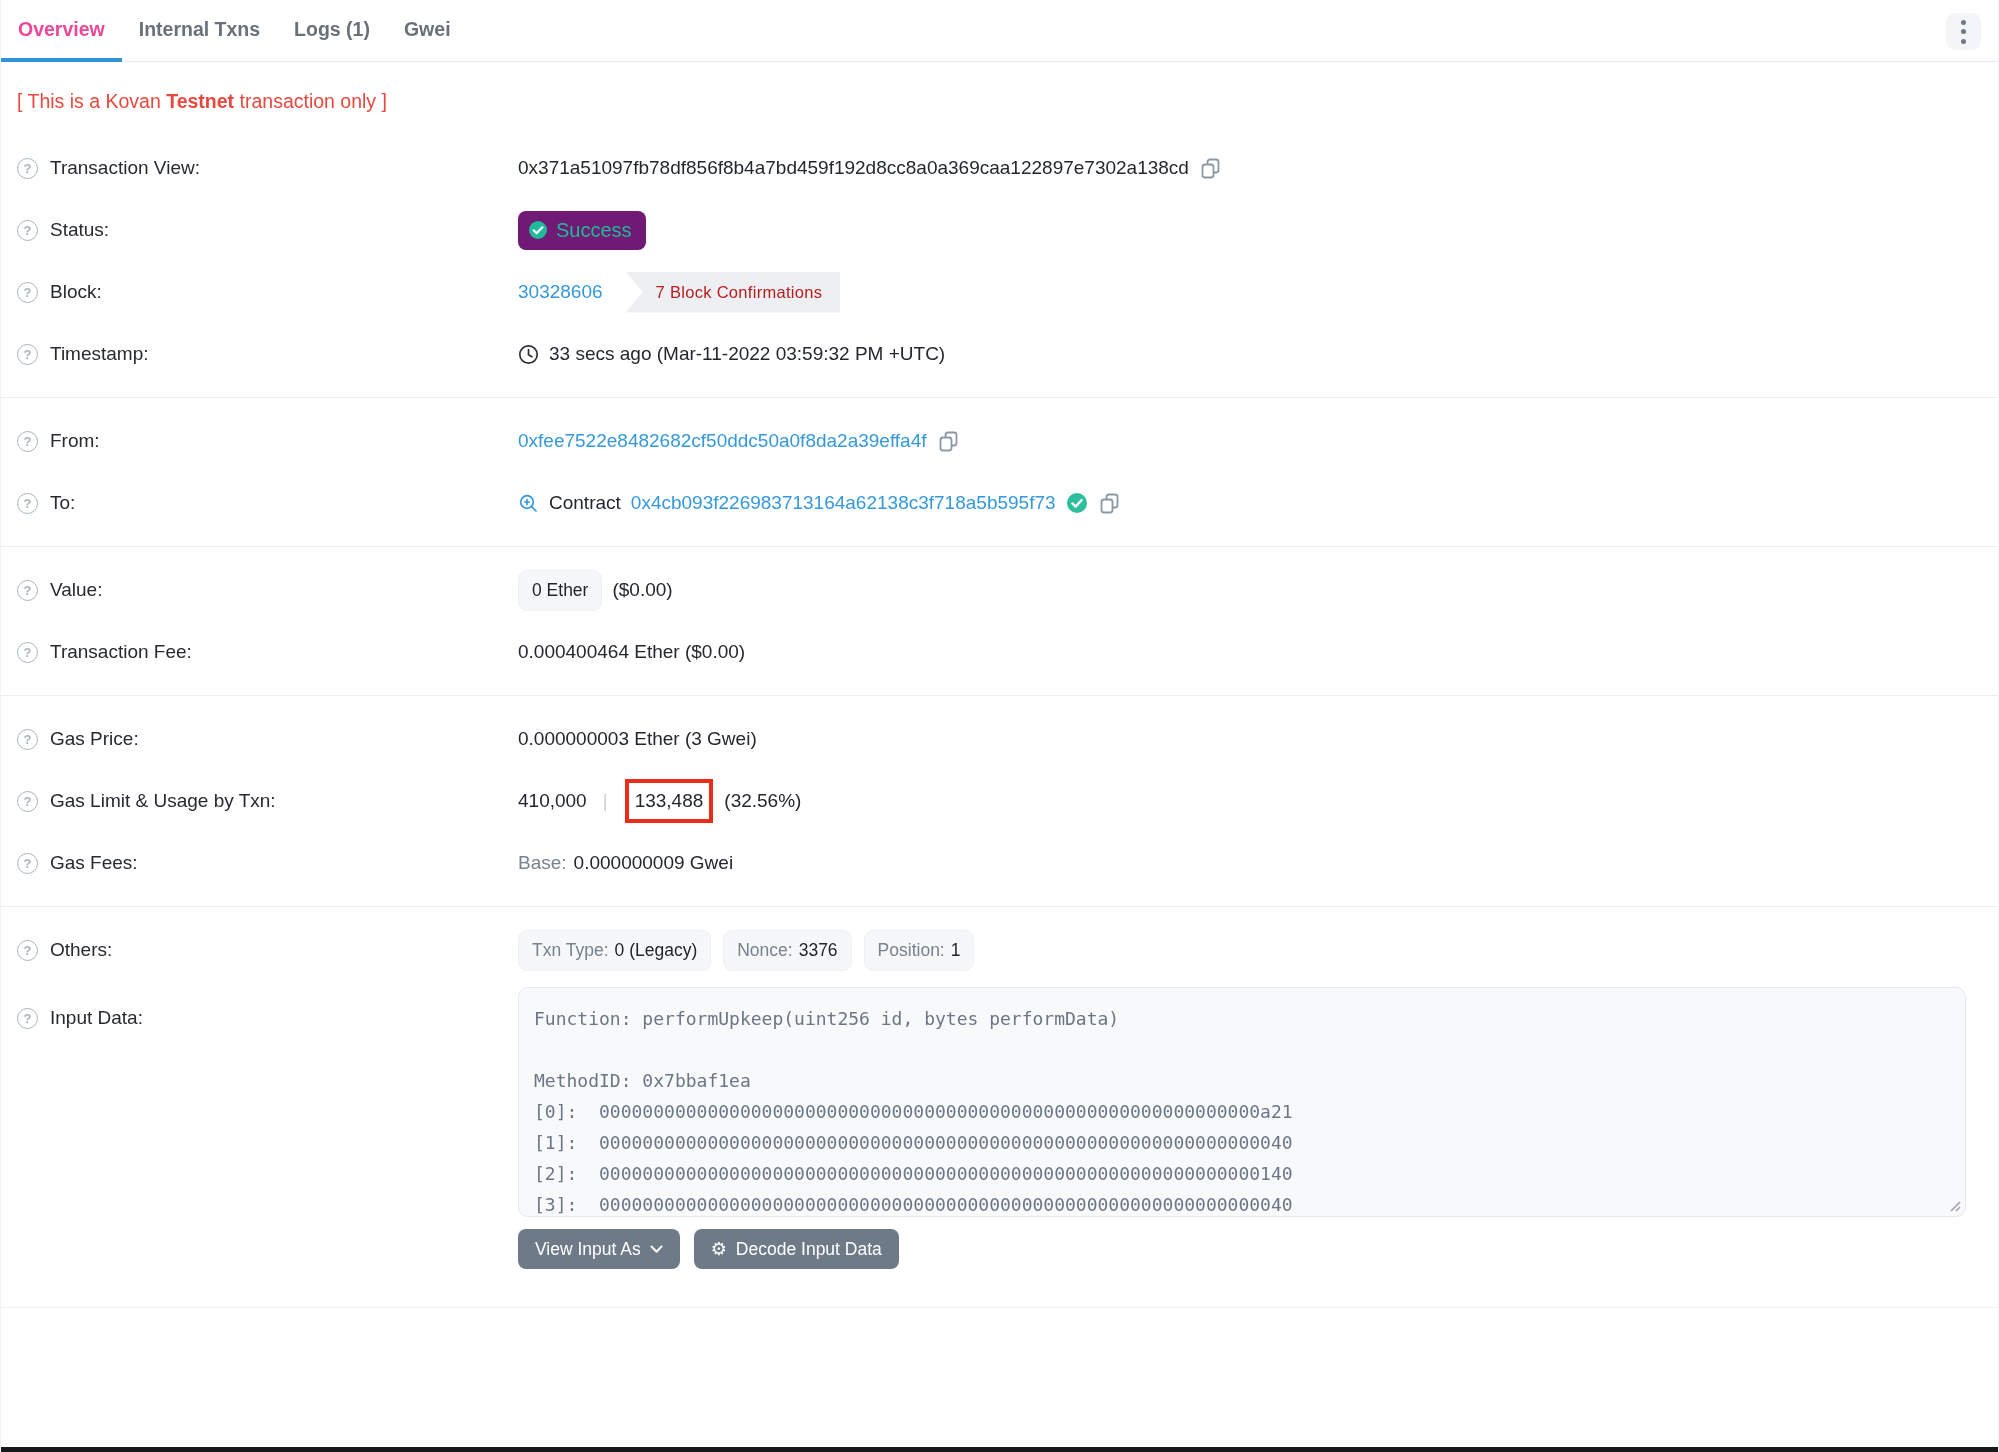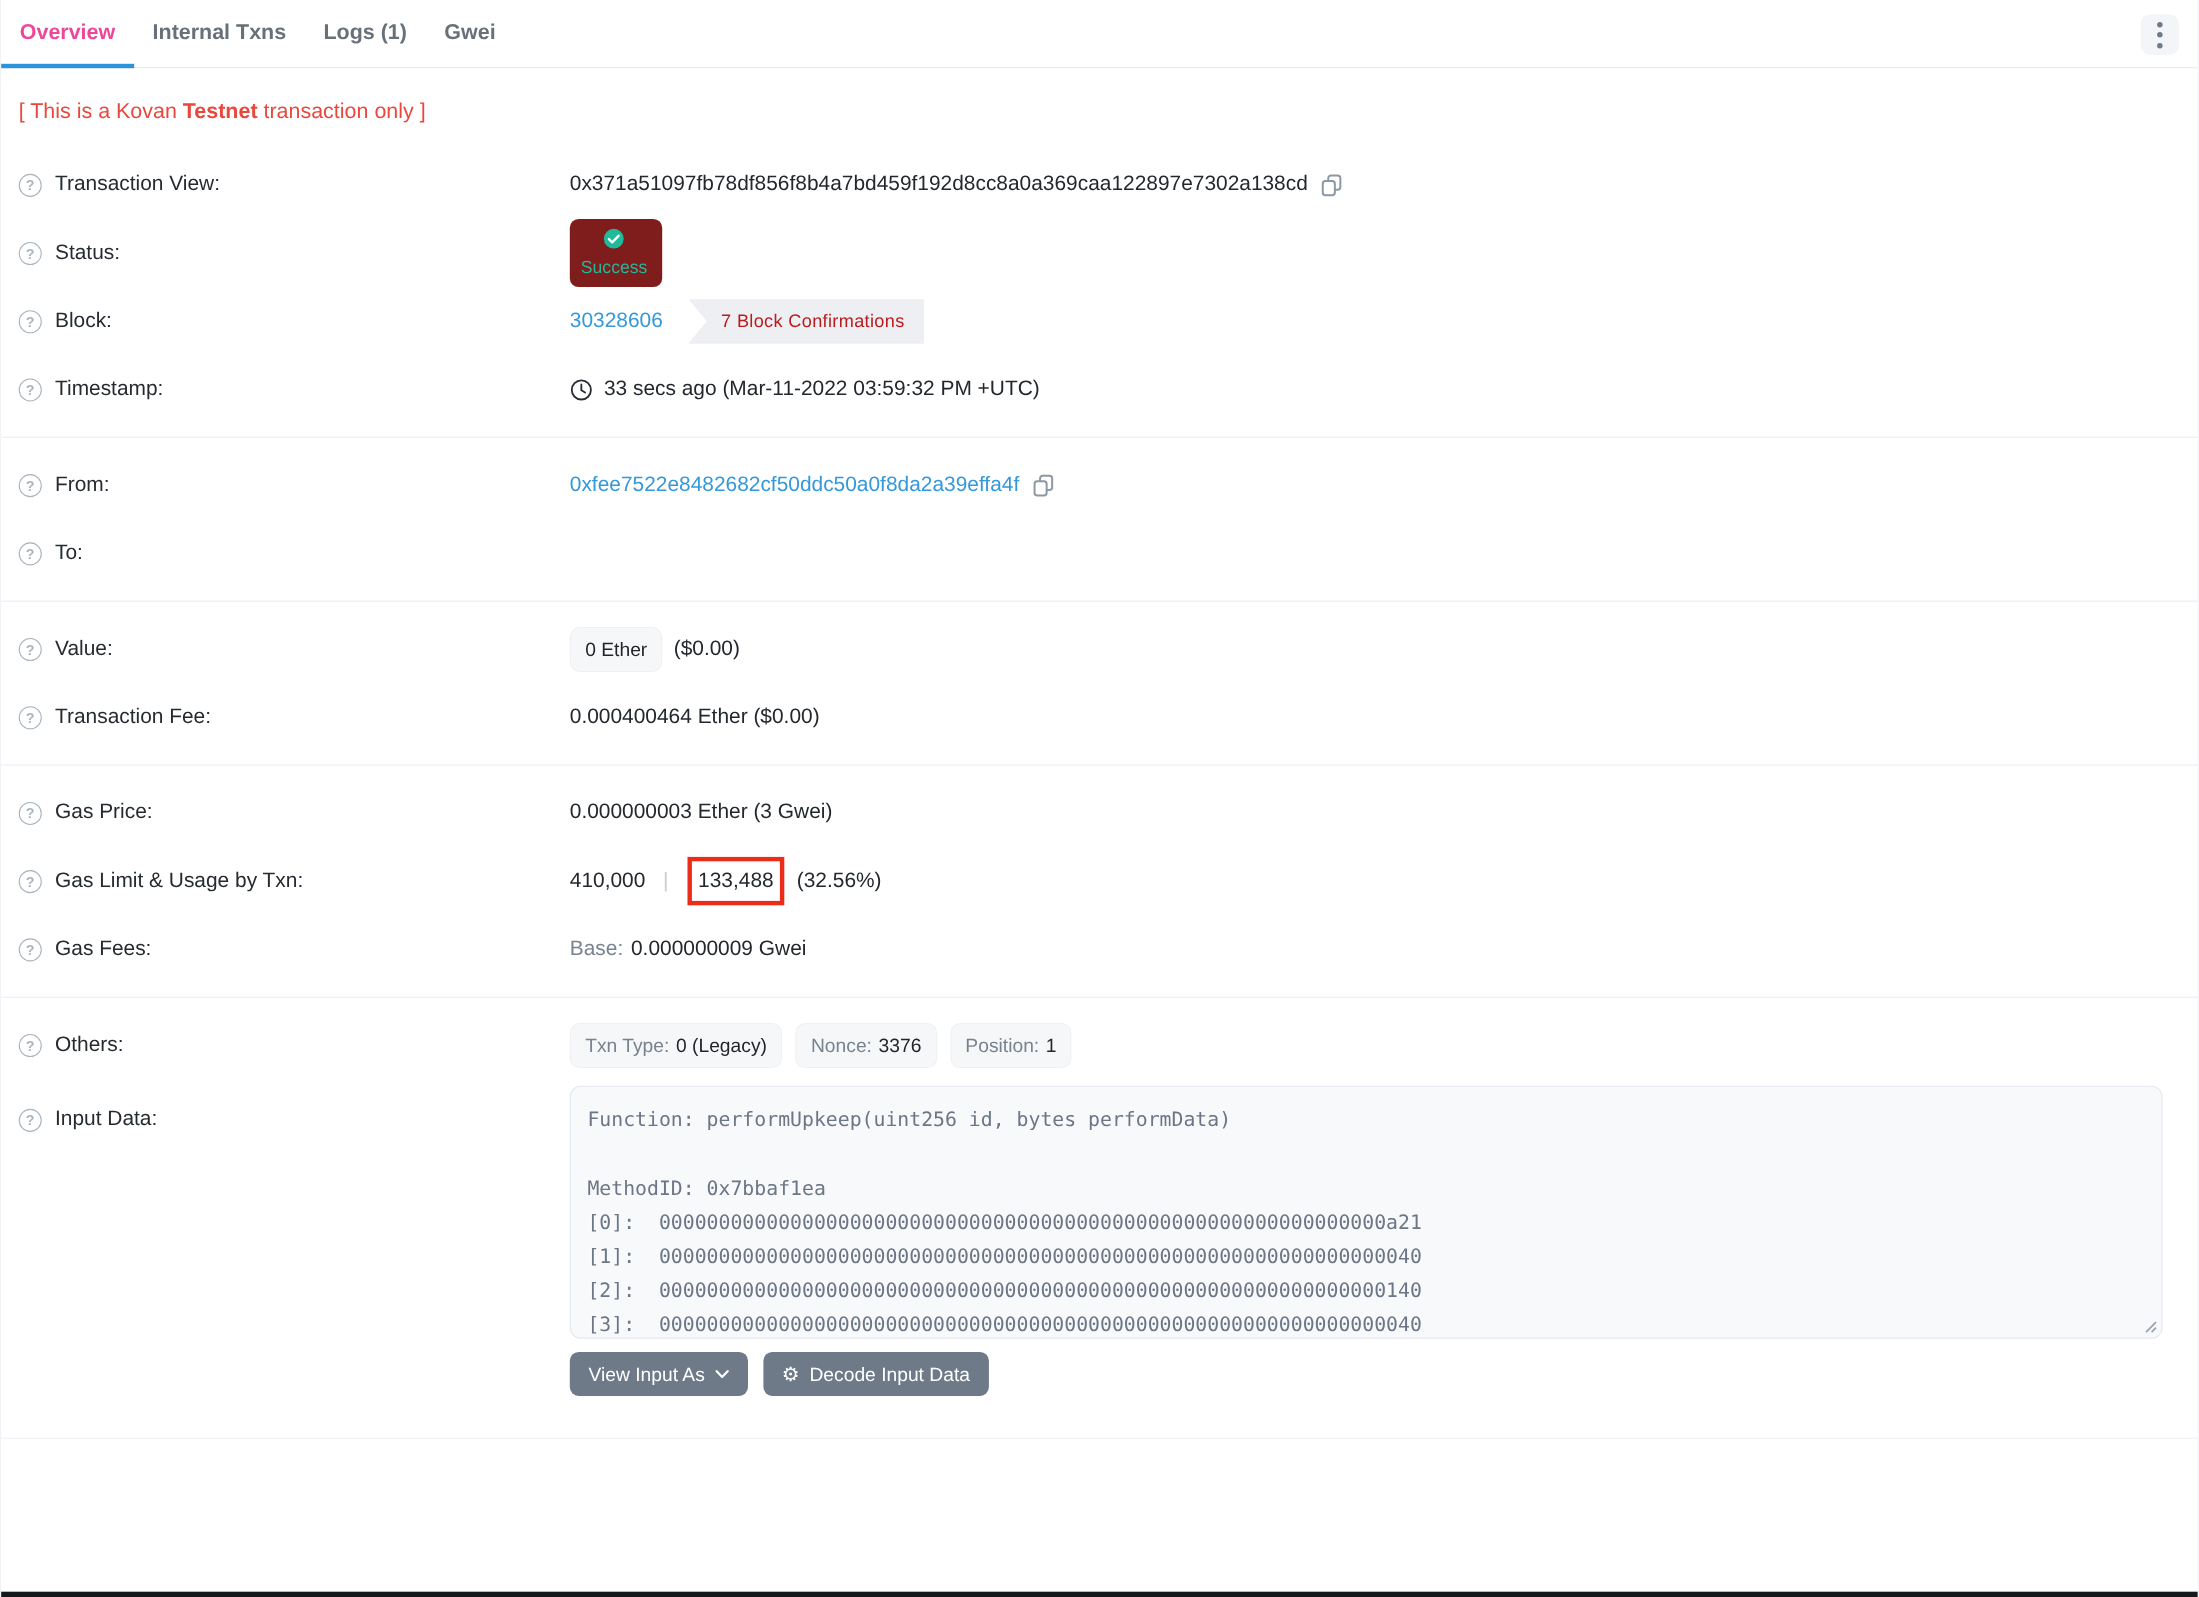--- a/index.html
+++ b/index.html
@@ -44,22 +44,22 @@
   }
   .qicon::after { content:"?"; }
 
   a.link { color:#3498db; text-decoration:none; cursor:pointer; }
 
   .icon-btn { background:none; border:none; padding:0; cursor:pointer; display:flex; align-items:center; }
 
   
   .badge-success {
     display:inline-flex; align-items:center; gap:8px;
-    background:#7f1d1d; color:#20b99a; font-size:16px;
-    padding:8px 14px 8px 10px; border-radius:8px;flex-direction:column;
+    background:#701a75; color:#20b99a; font-size:20px;
+    padding:8px 14px 8px 10px; border-radius:8px;
   }
   .badge-confirm {
     display:inline-flex; align-items:center;
     background:#edeff3; color:#b91c1c; font-size:16.5px; letter-spacing:.3px;
     padding:11px 18px 11px 30px; margin-left:13px;
     clip-path: polygon(0 0, 100% 0, 100% 100%, 0 100%, 17px 50%);
   }
   .gbadge {
     display:inline-flex; align-items:center; gap:6px;
     background:#f6f7f9; border:1px solid #eef0f4; border-radius:9px;
@@ -191,20 +191,39 @@
             <rect x="3.5" y="7.5" width="11" height="13" rx="2.5" fill="#ffffff"></rect>
         </svg>
       </button>
     </div>
   </div>
 
   <div class="row">
     <div class="label">
       <span class="qicon"></span>
       <span>To:</span>
+    </div>
+    <div class="val">
+      <svg width="21" height="21" viewBox="0 0 21 21" fill="none" stroke="#3498db" stroke-width="1.7">
+        <circle cx="9" cy="9" r="6.3"></circle>
+        <path d="M13.8 13.8 L18 18" stroke-linecap="round"></path>
+        <path d="M9 6.6 v4.8 M6.6 9 h4.8" stroke-linecap="round"></path>
+      </svg>
+      <span>Contract</span>
+      <a class="link">0x4cb093f226983713164a62138c3f718a5b595f73</a>
+      <svg width="22" height="22" viewBox="0 0 22 22">
+        <circle cx="11" cy="11" r="10" fill="#2dbf9b"></circle>
+        <path d="M6.4 11.4 l3.2 3.2 l6 -6.5" stroke="#ffffff" stroke-width="2.3" fill="none" stroke-linecap="round" stroke-linejoin="round"></path>
+      </svg>
+      <button class="icon-btn">
+        <svg width="23" height="23" viewBox="0 0 23 23" fill="none" stroke="#8c98a4" stroke-width="1.8">
+          <rect x="8.5" y="2.5" width="11" height="13" rx="2.5"></rect>
+            <rect x="3.5" y="7.5" width="11" height="13" rx="2.5" fill="#ffffff"></rect>
+        </svg>
+      </button>
     </div>
   </div>
 </div>
 
 <div class="hr"></div>
 
 <div class="section">
   <div class="row">
     <div class="label">
       <span class="qicon"></span>

